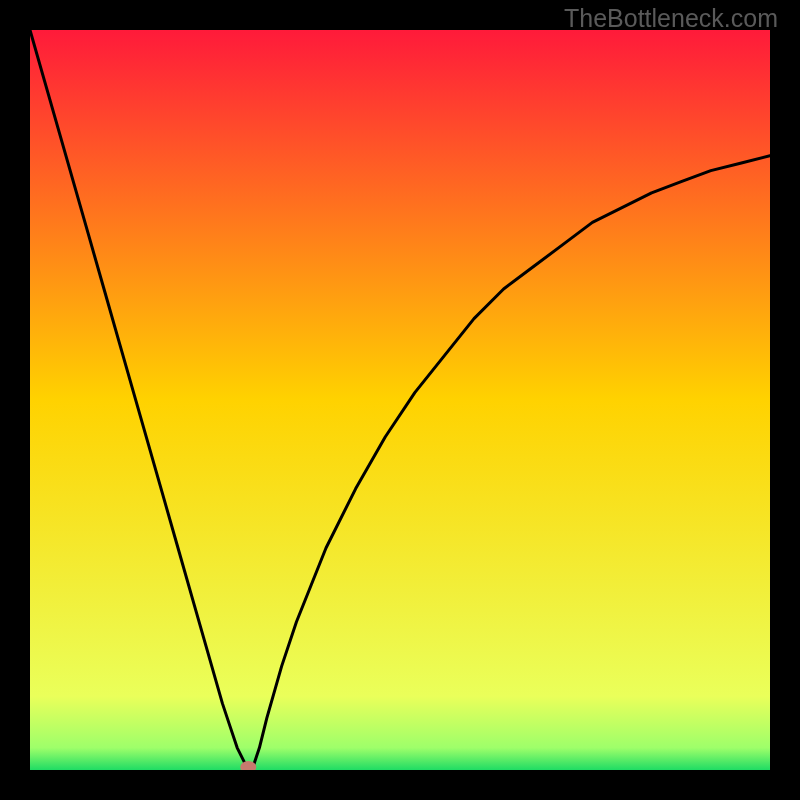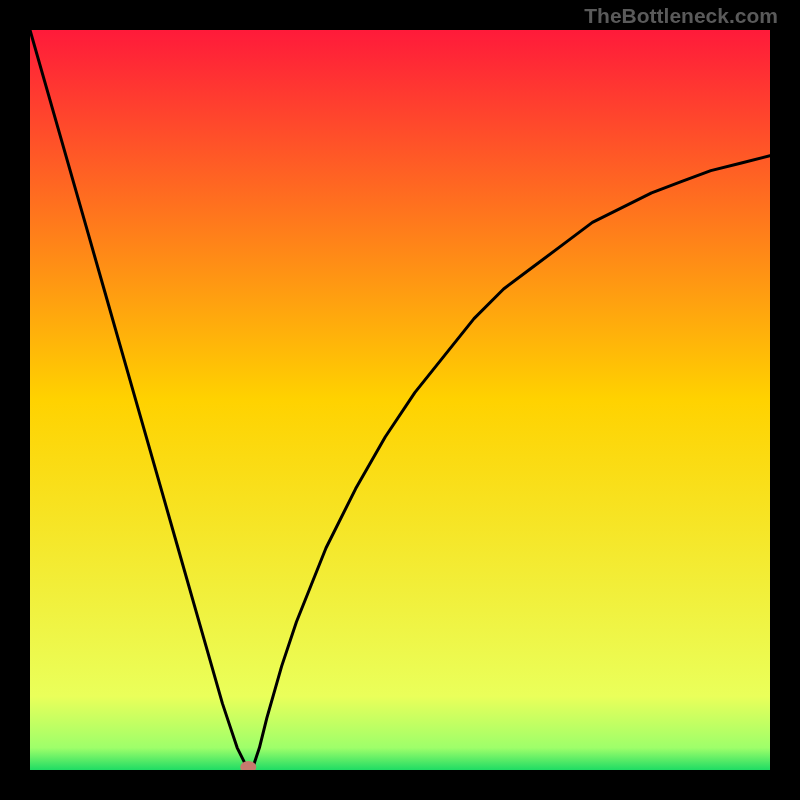--- a/index.html
+++ b/index.html
@@ -9,22 +9,22 @@
     height: 800px;
     background: #000;
     position: relative;
     font-family: Arial, sans-serif;
   }
   .watermark {
     position: absolute;
     top: 4px;
     right: 22px;
     color: #5a5a5a;
-    font-size: 21px;
-    font-weight: 700;
+    font-size: 25px;
+    font-weight: 400;
     z-index: 10;
   }
   .plot-area {
     position: absolute;
     left: 30px;
     top: 30px;
     width: 740px;
     height: 740px;
   }
 </style>

